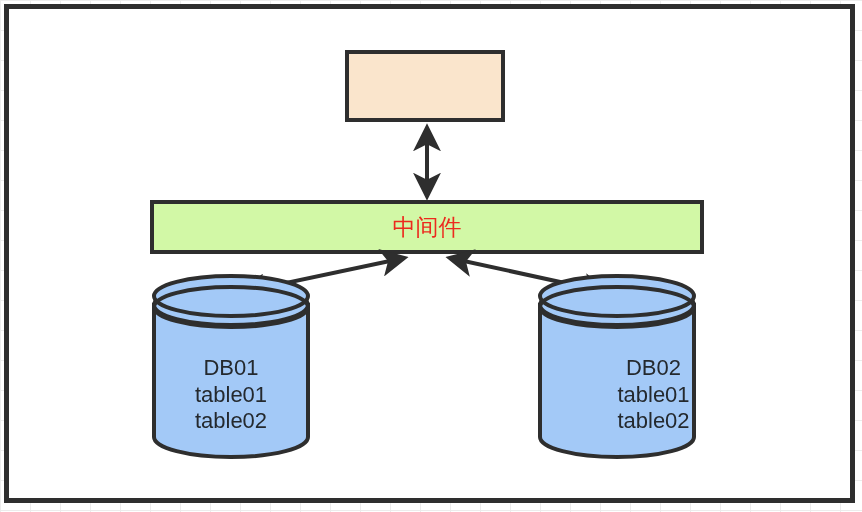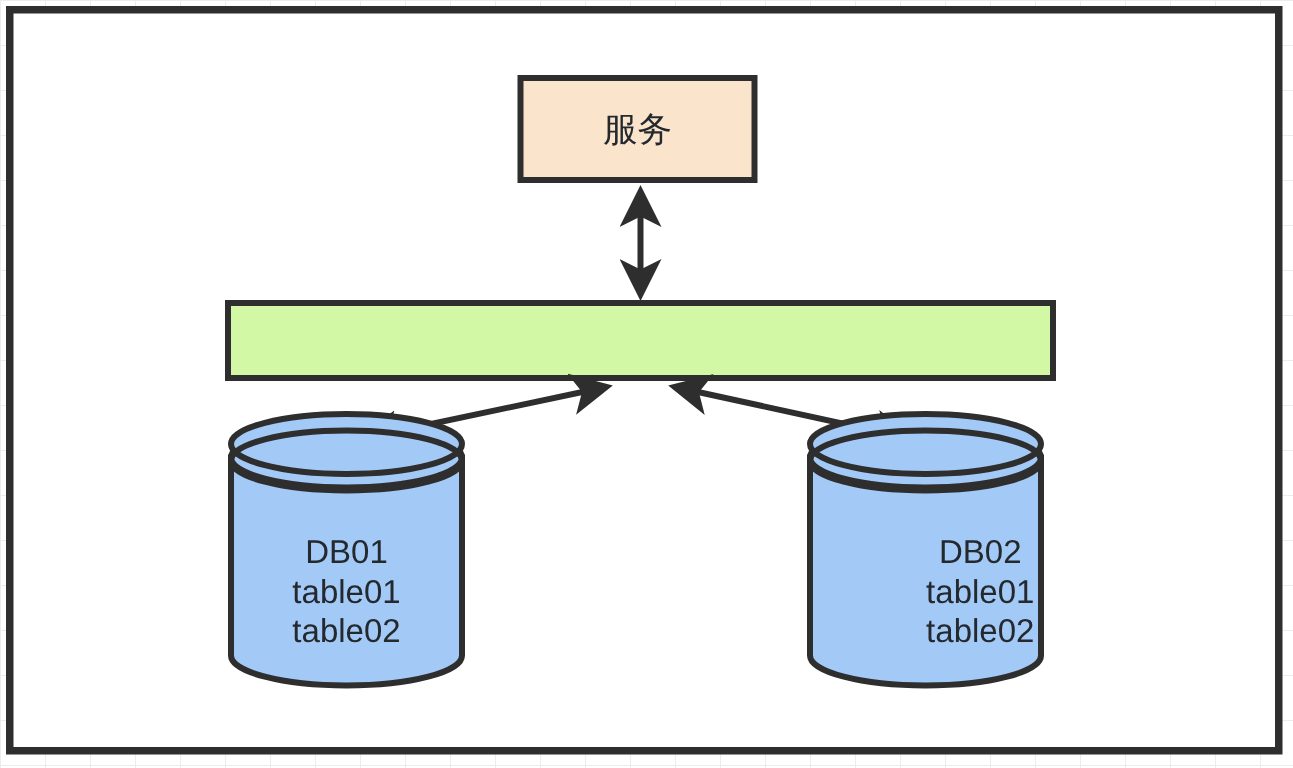--- a/index.html
+++ b/index.html
@@ -105,22 +105,22 @@
     </g>
 
     <g>
       <path d="M 540 305 L 540 437 A 77 20 0 0 0 694 437 L 694 305 Z" fill="#a3c9f7" stroke="#2e2e2e" stroke-width="4"></path>
       <ellipse cx="617" cy="305" rx="77" ry="20" fill="#a3c9f7" stroke="#2e2e2e" stroke-width="4"></ellipse>
       <ellipse cx="617" cy="296" rx="77" ry="20" fill="#a3c9f7" stroke="#2e2e2e" stroke-width="4"></ellipse>
       <ellipse cx="617" cy="307" rx="77" ry="20" fill="none" stroke="#2e2e2e" stroke-width="4"></ellipse>
     </g>
   </svg>
 
-  <div class="shape-label" id="service-label">服务</div>
 
+  <div class="shape-label" id="middleware-label">中间件</div>
 
   <div class="shape-label" id="db01-label">
     <span class="db-line">DB01</span>
     <span class="db-line">table01</span>
     <span class="db-line">table02</span>
   </div>
 
   <div class="shape-label" id="db02-label">
     <span class="db-line">DB02</span>
     <span class="db-line">table01</span>

